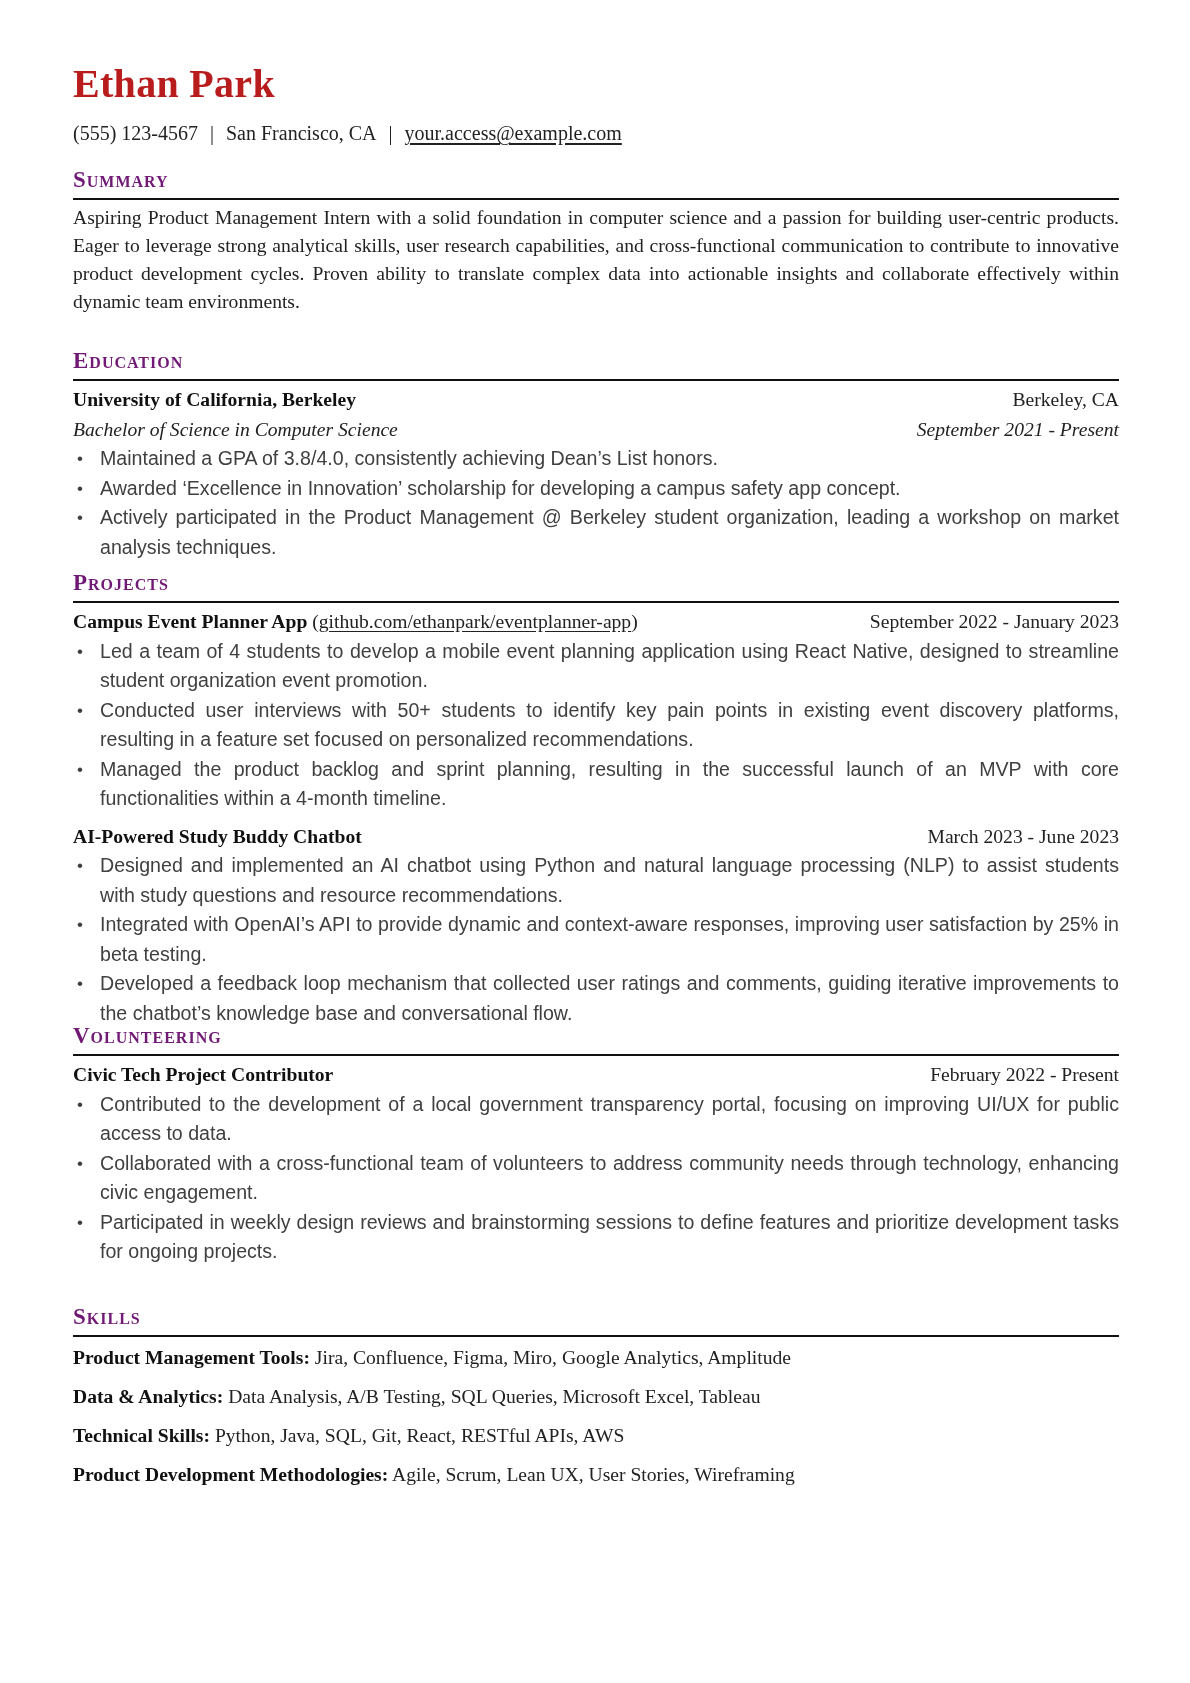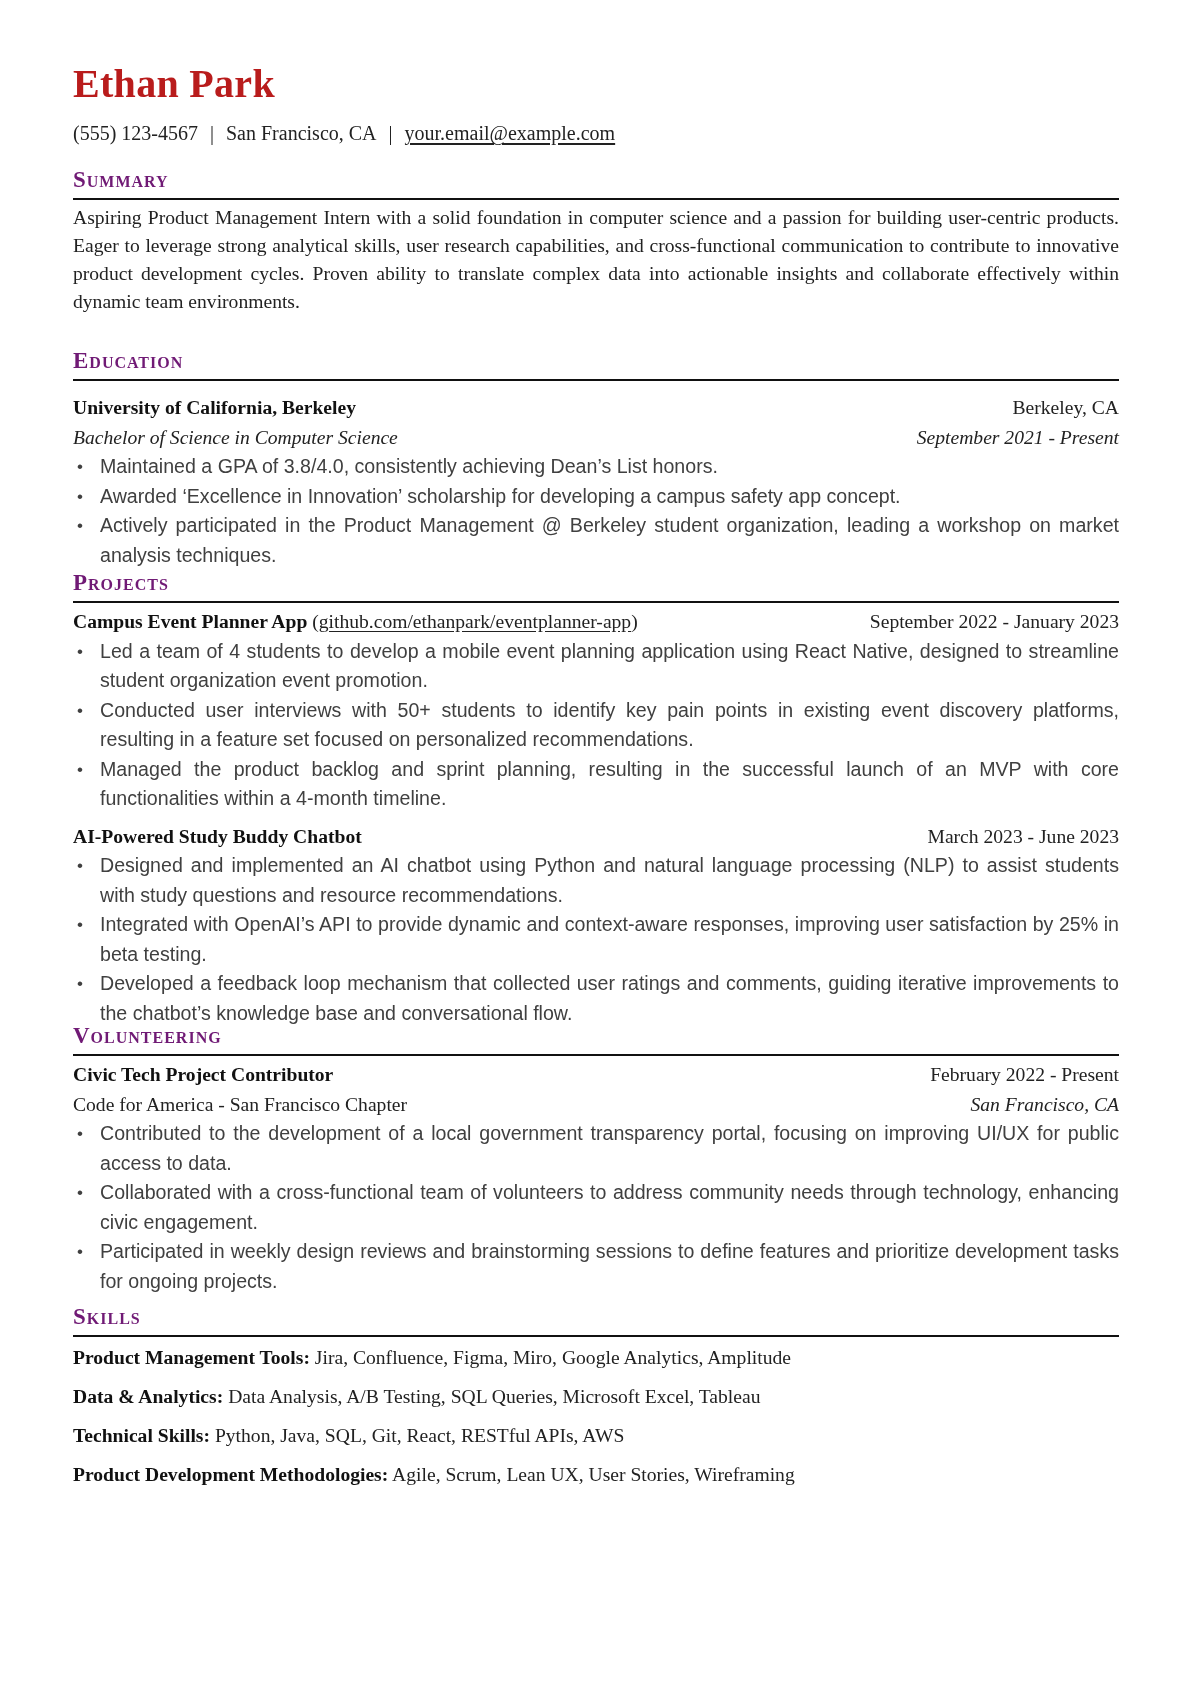--- a/index.html
+++ b/index.html
@@ -53,33 +53,33 @@
   }
   .skill-line .b { font-weight: bold; color: #111; margin-top: 30px; }
 </style>
 </head>
 <body>
 
 <div class="page">
 
   <div class="name">Ethan Park</div>
   <div class="contact">
-    <span>(555) 123-4567</span><span class="sep">|</span><span>San Francisco, CA</span><span class="sep">|</span><a>your.email@example.com</a>
+    <span>(555) 123-4567</span><span class="sep">|</span><span>San Francisco, CA</span><span class="sep">|</span><a>your.access@example.com</a>
   </div>
 
   <div class="section" style="top:166px;">
     <div class="sec-title">Summary</div>
     <div class="rule"></div>
     <div class="body-text">Aspiring Product Management Intern with a solid foundation in computer science and a passion for building user-centric products. Eager to leverage strong analytical skills, user research capabilities, and cross-functional communication to contribute to innovative product development cycles. Proven ability to translate complex data into actionable insights and collaborate effectively within dynamic team environments.</div>
   </div>
 
   <div class="section" style="top:347px;">
     <div class="sec-title">Education</div>
     <div class="rule"></div>
-    <div style="margin-top:12px;">
+    <div style="margin-top:4px;">
       <div class="row">
         <span class="b">University of California, Berkeley</span>
         <span>Berkeley, CA</span>
       </div>
       <div class="row">
         <span class="i">Bachelor of Science in Computer Science</span>
         <span class="i">September 2021 - Present</span>
       </div>
       <ul class="bullets">
         <li>Maintained a GPA of 3.8/4.0, consistently achieving Dean’s List honors.</li>
@@ -121,24 +121,20 @@
   </div>
 
   <div class="section" style="top:1022px;">
     <div class="sec-title">Volunteering</div>
     <div class="rule"></div>
     <div style="margin-top:4px;">
       <div class="row">
         <span class="b">Civic Tech Project Contributor</span>
         <span>February 2022 - Present</span>
       </div>
-      <div class="row">
-        <span>Code for America - San Francisco Chapter</span>
-        <span class="i">San Francisco, CA</span>
-      </div>
       <ul class="bullets">
         <li>Contributed to the development of a local government transparency portal, focusing on improving UI/UX for public access to data.</li>
         <li>Collaborated with a cross-functional team of volunteers to address community needs through technology, enhancing civic engagement.</li>
         <li>Participated in weekly design reviews and brainstorming sessions to define features and prioritize development tasks for ongoing projects.</li>
       </ul>
     </div>
   </div>
 
   <div class="section" style="top:1303px;">
     <div class="sec-title">Skills</div>

